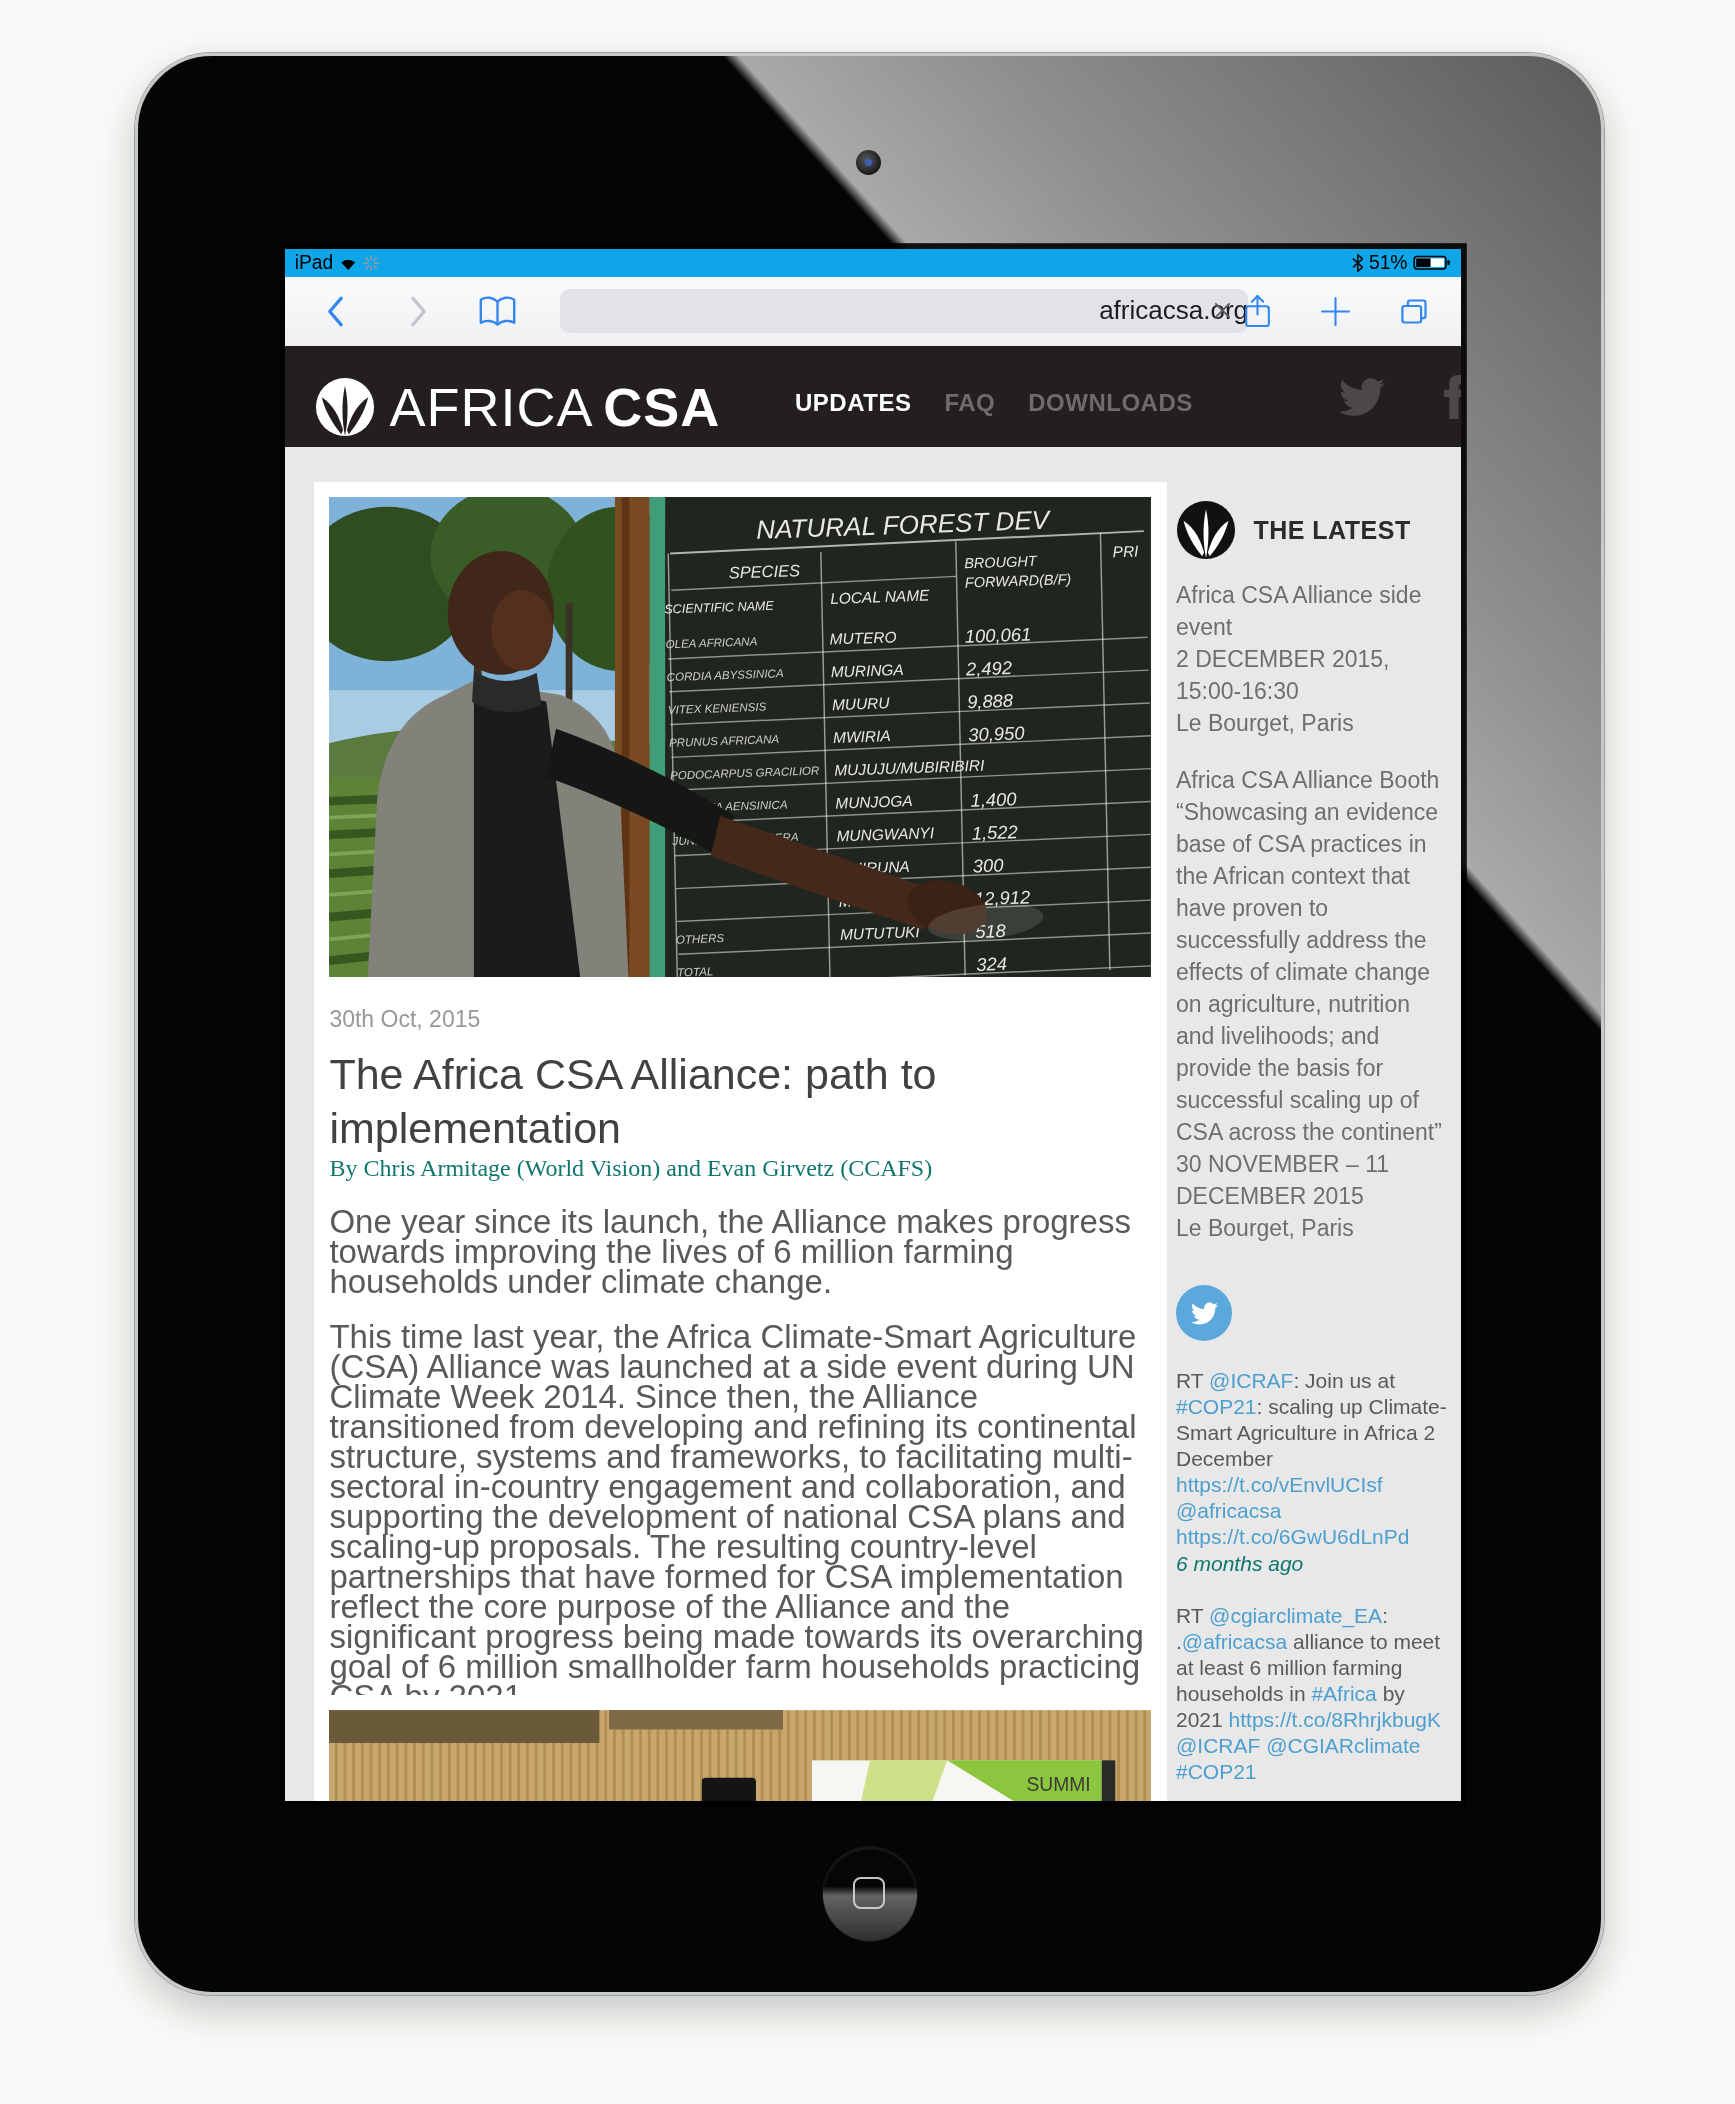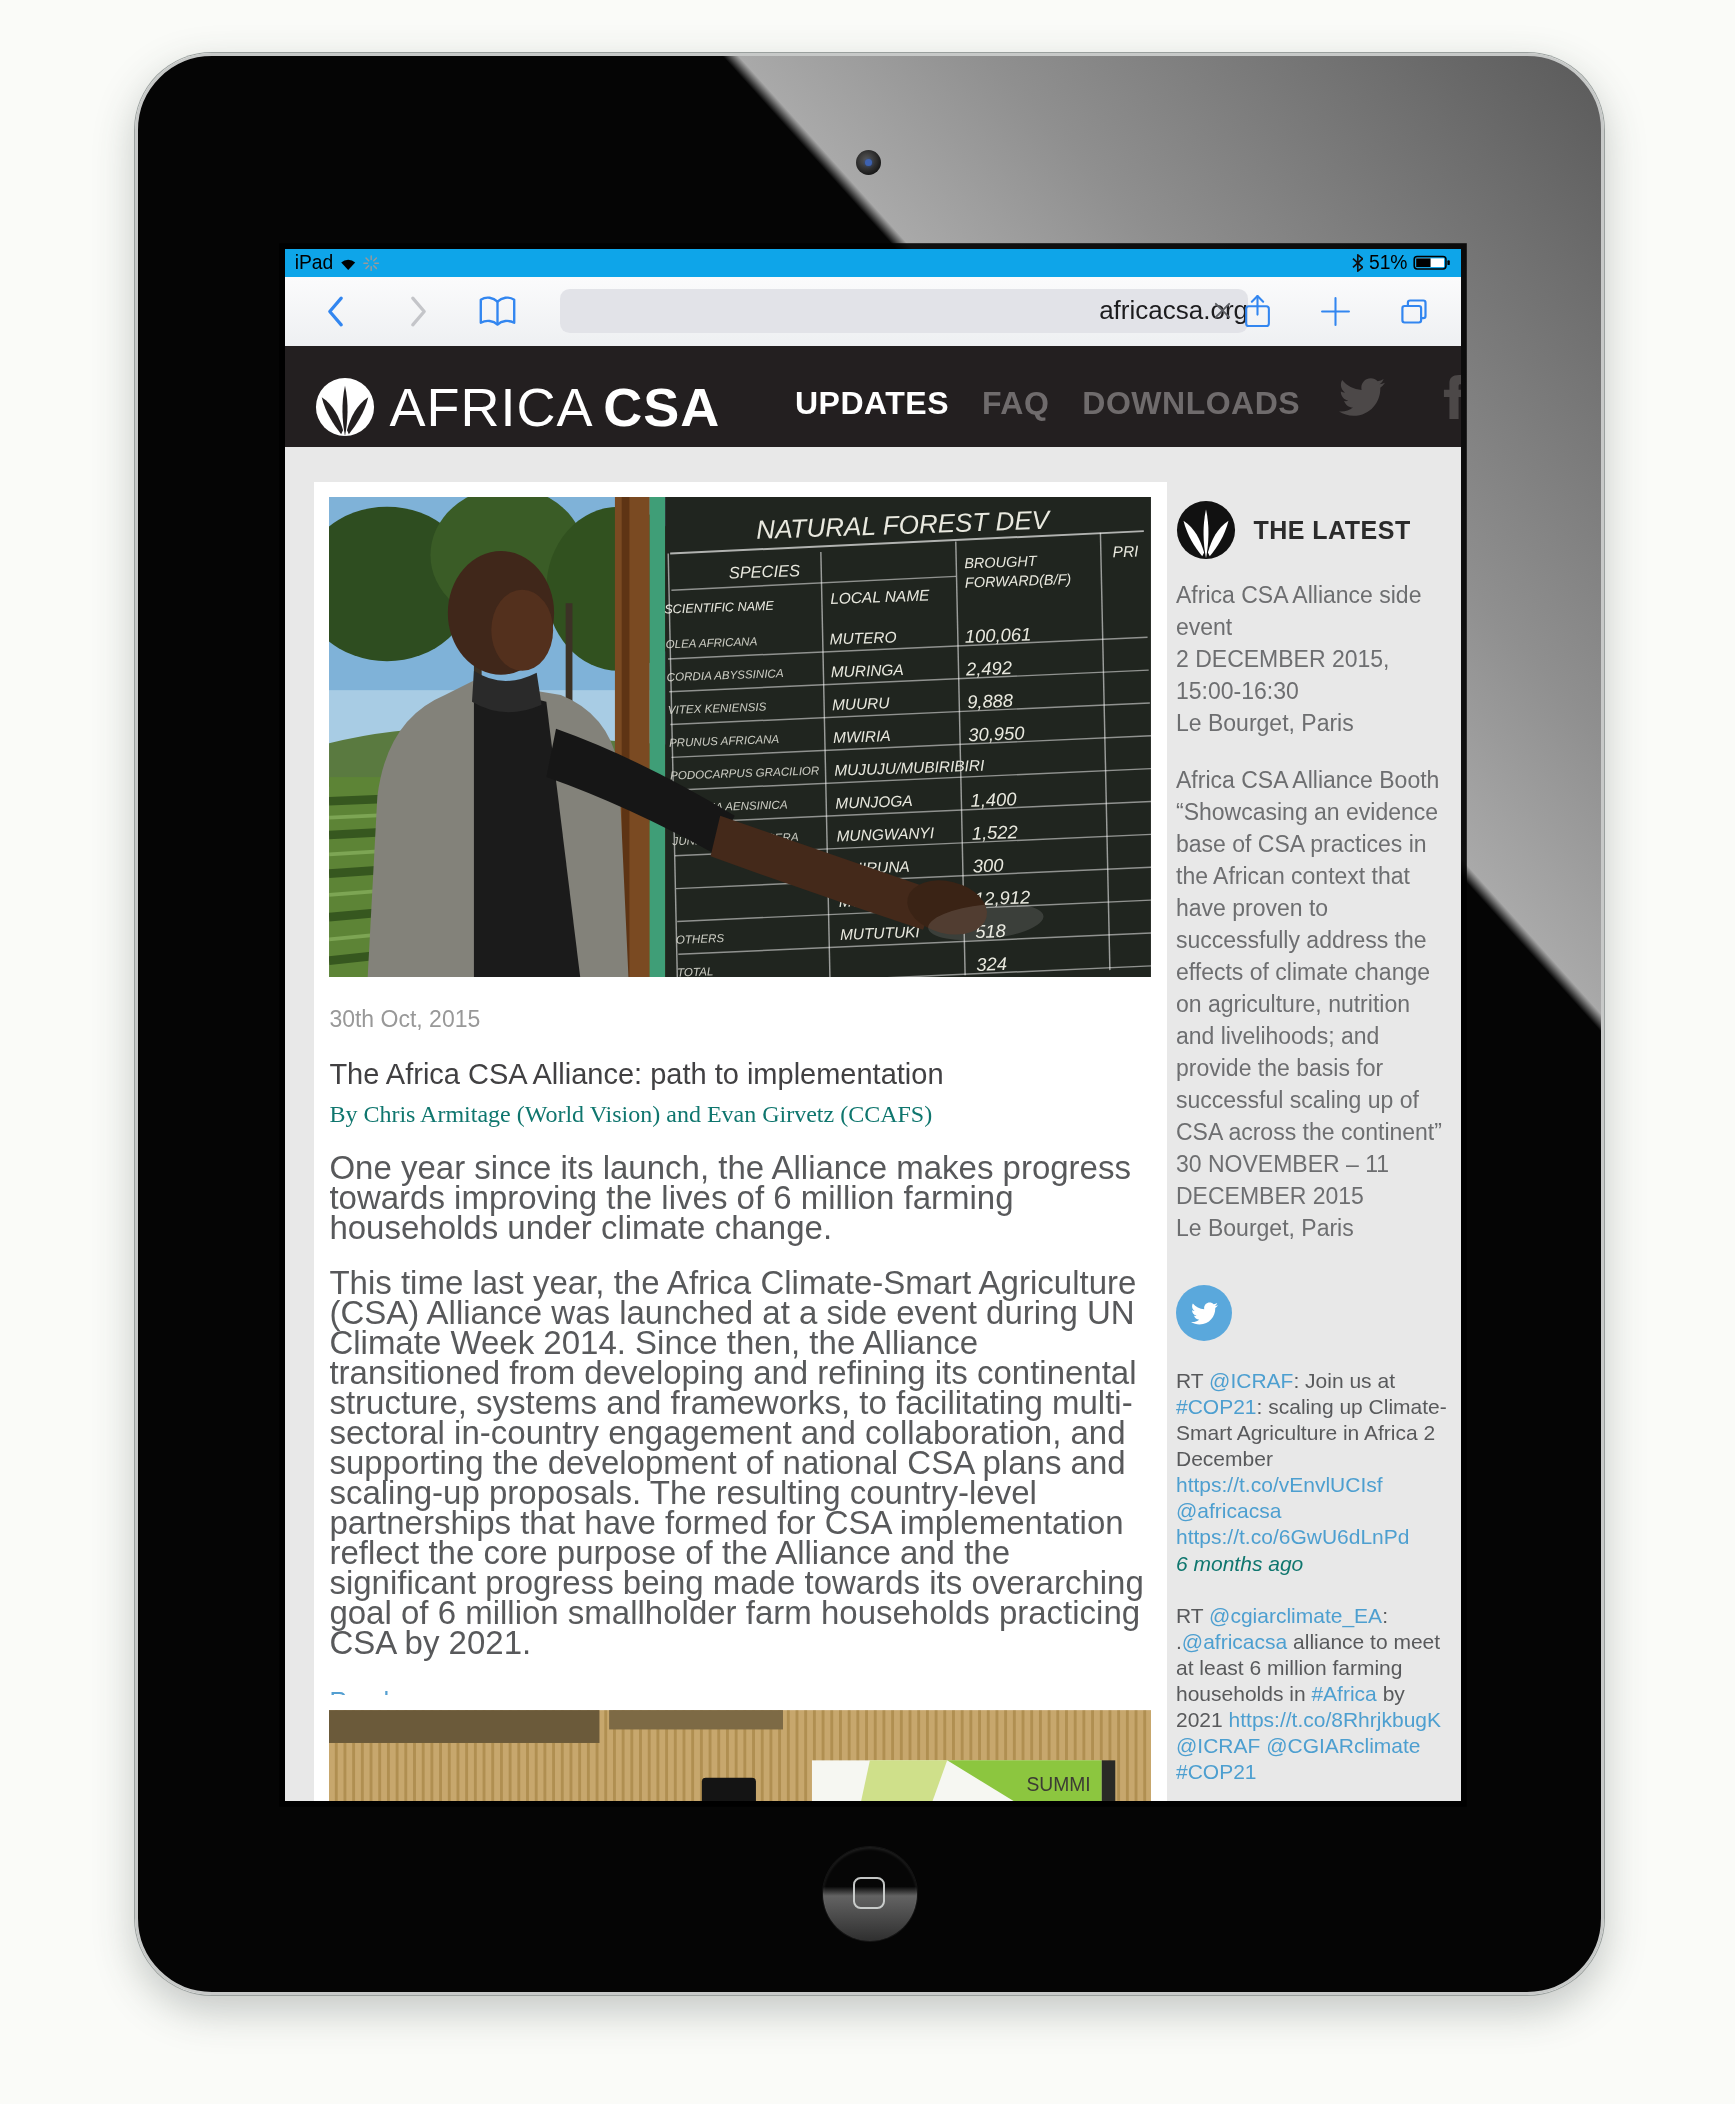--- a/index.html
+++ b/index.html
@@ -42,31 +42,31 @@
   .urltext{font-size:26px;color:#1c1c1e;}
   .urlclear{position:absolute;right:15.4px;top:11.6px;}
 
   
   .siteheader{position:absolute;left:0;top:97px;width:1176px;height:101px;background:#231f20;}
   .brand{position:absolute;left:29px;top:0;height:121px;display:flex;align-items:center;gap:13.5px;}
   .brand-text{color:#fff;font-size:54px;letter-spacing:1px;white-space:nowrap;}
   .brand-light{font-weight:300;}
   .brand-bold{font-weight:800;margin-left:9.7px;}
   .mainnav{position:absolute;left:510px;top:0;height:101px;display:flex;align-items:center;gap:33px;padding-top:13.5px;box-sizing:border-box;}
-  .navitem{font-size:32px;font-weight:700;letter-spacing:0.5px;color:#6f6b6c;cursor:pointer;}
+  .navitem{font-size:24px;font-weight:700;letter-spacing:0.5px;color:#6f6b6c;cursor:pointer;}
   .navitem.active{color:#ffffff;}
   .social{position:absolute;left:1049px;top:0;height:101px;display:flex;align-items:center;gap:42px;}
 
   
   .content{position:absolute;left:0;top:198px;width:1176px;height:1354px;background:#e8e8e8;overflow:hidden;}
   .card{position:absolute;left:29px;width:853px;background:#ffffff;box-sizing:border-box;padding:15.4px 15.4px 27px;}
   .card1{top:35px;}
   .photo{width:822px;display:block;}
   .art-date{margin-top:29px;font-size:23px;color:#989898;}
-  .art-title{margin-top:13.5px;font-size:29px;line-height:54px;font-weight:300;color:#414042;}
+  .art-title{margin-top:13.5px;font-size:43px;line-height:54px;font-weight:300;color:#414042;}
   .art-byline{font-size:24px;color:#0f766e;font-family:Liberation Serif, serif;}
   .art-p{margin-top:25px;font-size:33px;line-height:30px;color:#58595b;}
   .readmore{margin-top:29px;font-size:25px;color:#549fd1;cursor:pointer;}
   .card2{top:1248px;height:319px;overflow:hidden;}
 
   
   .sidebar{position:absolute;left:891px;top:53px;width:277px;}
   .latest-row{display:flex;align-items:center;gap:17.4px;}
   .latest-title{font-size:25px;font-weight:700;color:#2b2b2b;letter-spacing:0.5px;}
   .event{margin-top:19px;font-size:23px;line-height:32px;color:#6d6e70;}

